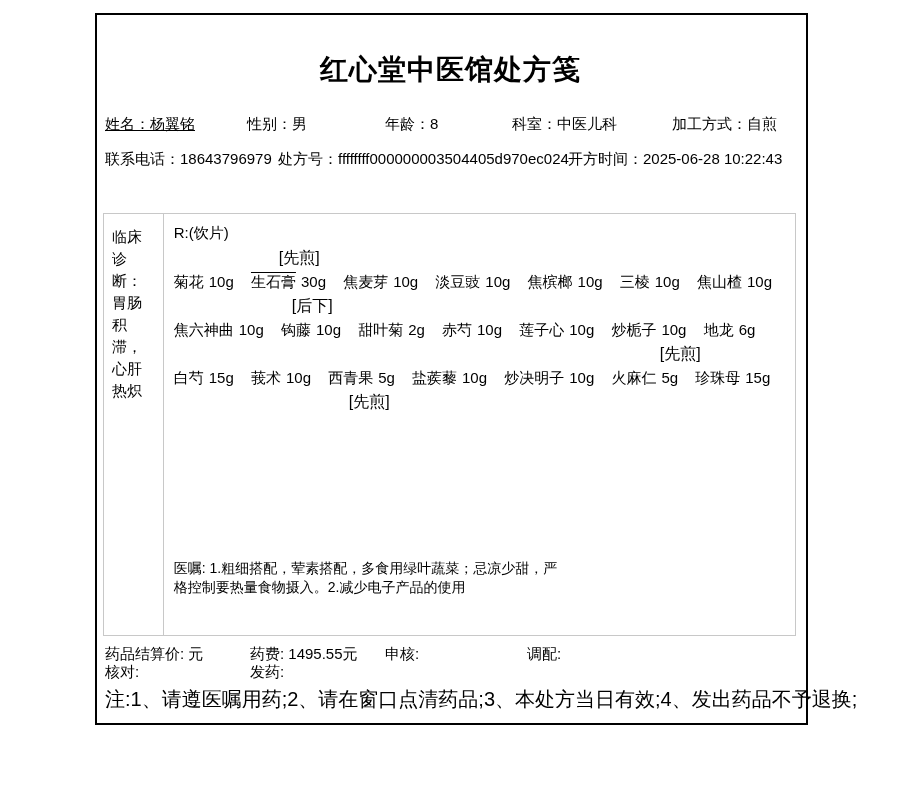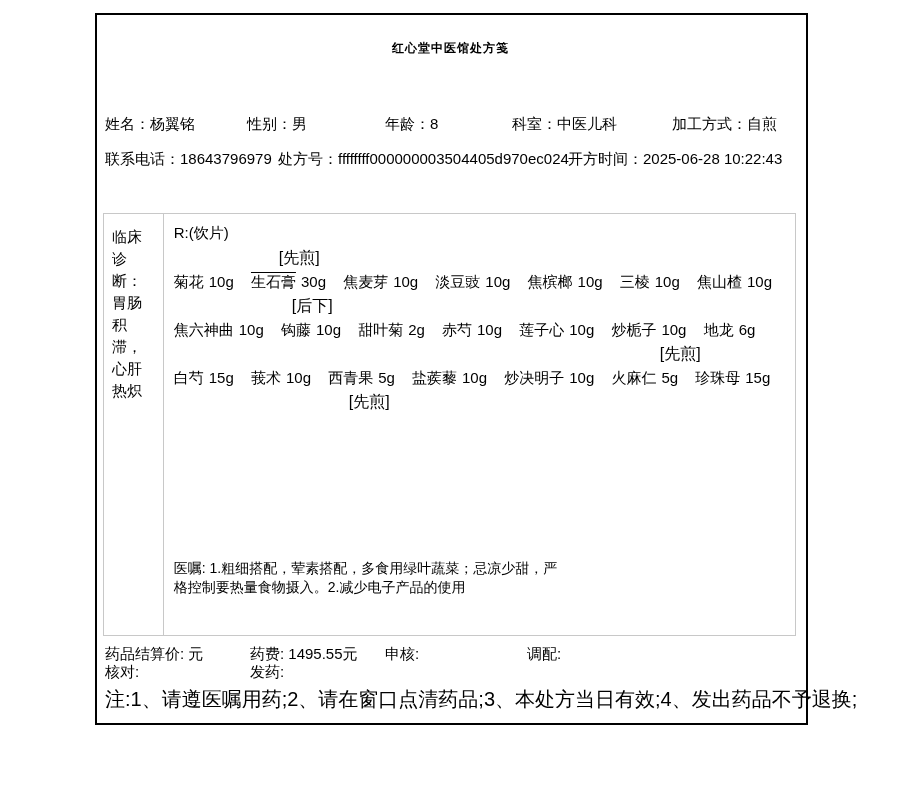--- a/index.html
+++ b/index.html
@@ -1,19 +1,19 @@
 <!DOCTYPE html>
 <html><head>
 <meta charset="utf-8">
 <style>
   html,body{margin:0;padding:0;background:#fff;}
   body{width:900px;height:800px;position:relative;font-family:"Liberation Sans",sans-serif;color:#000;font-size:15px;}
   .abs{position:absolute;}
   .doc-border{position:absolute;left:95px;top:13px;width:709px;height:708px;border:2px solid #000;background:#fff;}
-  .title{position:absolute;left:95px;top:32px;width:711px;text-align:center;font-size:12px;font-weight:bold;letter-spacing:1px;}
+  .title{position:absolute;left:95px;top:32px;width:711px;text-align:center;font-size:28px;font-weight:bold;letter-spacing:1px;}
   .field{white-space:nowrap;}
   .rx-box{position:absolute;left:103px;top:213px;width:693px;height:423px;border:1px solid #c8c8c8;display:flex;box-sizing:border-box;}
   .diag-col{width:137px;border-right:1px solid #c8c8c8;padding:12px 16px 8px 8px;box-sizing:border-box;line-height:22px;}
   .rx-col{flex:1;padding:10px 10px 8px 10px;box-sizing:border-box;position:relative;}
   .rx-header{height:24px;}
   .tag-row{height:19px;font-size:16px;line-height:19px;}
   .herb-row{height:29px;line-height:29px;white-space:nowrap;}
   .herb{display:inline-block;margin-right:13px;}
   .herb .n{margin-right:5px;}
   .ov{text-decoration:overline;}
@@ -24,21 +24,21 @@
   .footer-field{white-space:nowrap;}
   .note-line{font-size:20px;}
 </style>
 </head>
 <body>
 
 <div class="doc-border"></div>
 
 <h1 class="title">红心堂中医馆处方笺</h1>
 
-<div class="abs field" style="left:105px;top:115px;"><span>姓名：</span><span>杨翼铭</span></div>
+<div class="abs field" style="left:105px;top:115px;text-decoration:underline;"><span>姓名：</span><span>杨翼铭</span></div>
 <div class="abs field" style="left:247px;top:115px;"><span>性别：</span><span>男</span></div>
 <div class="abs field" style="left:385px;top:115px;"><span>年龄：</span><span>8</span></div>
 <div class="abs field" style="left:512px;top:115px;"><span>科室：</span><span>中医儿科</span></div>
 <div class="abs field" style="left:672px;top:115px;"><span>加工方式：</span><span>自煎</span></div>
 
 <div class="abs field" style="left:105px;top:150px;"><span>联系电话：</span><span>18643796979</span></div>
 <div class="abs field" style="left:278px;top:150px;"><span>处方号：</span><span>ffffffff000000003504405d970ec024</span></div>
 <div class="abs field" style="left:568px;top:150px;"><span>开方时间：</span><span>2025-06-28 10:22:43</span></div>
 
 <div class="rx-box">

